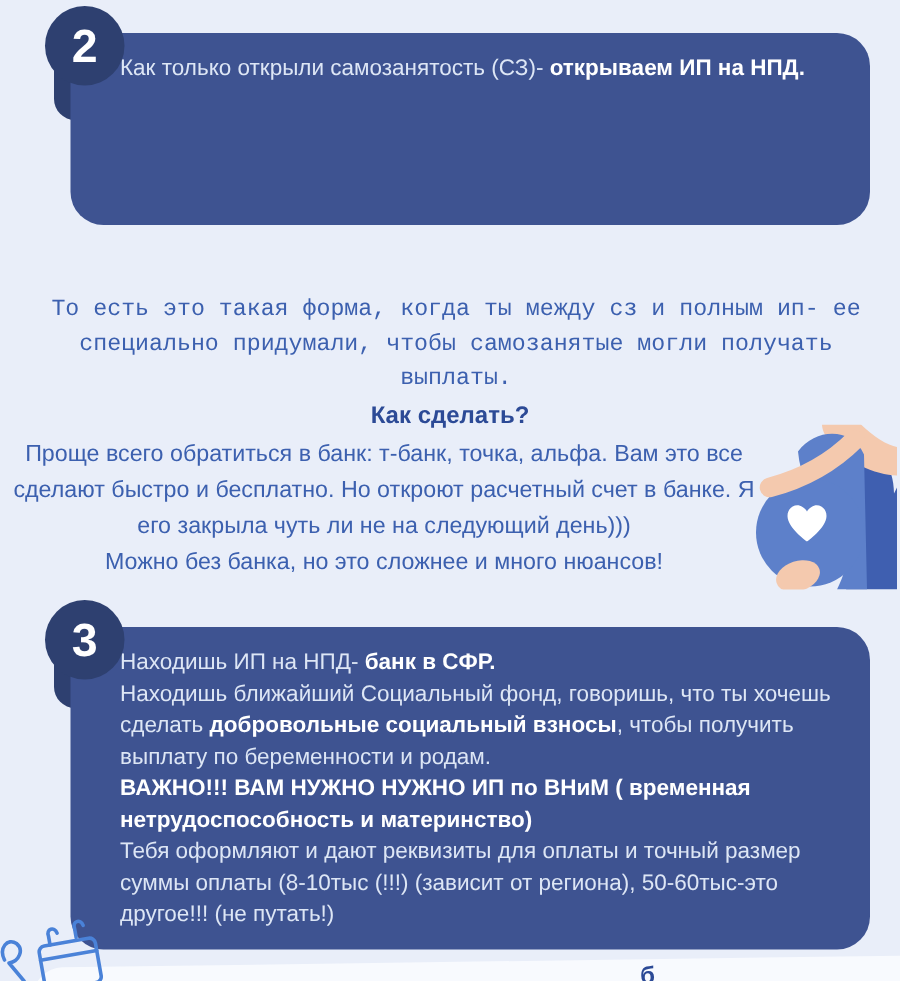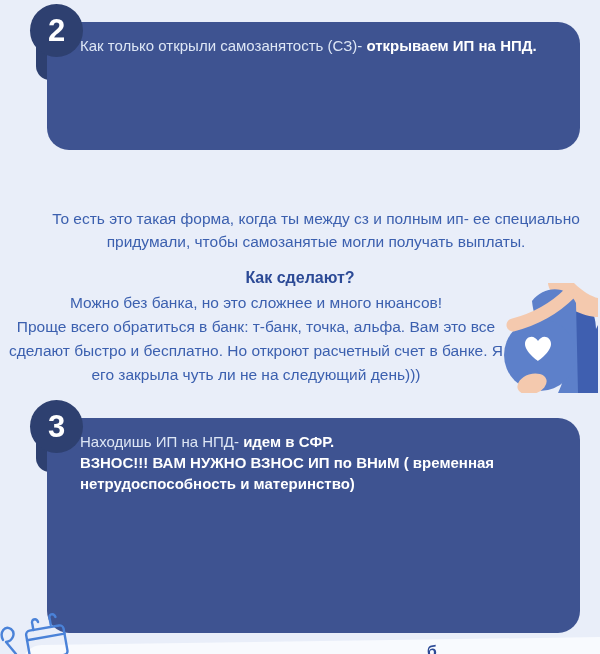--- a/index.html
+++ b/index.html
@@ -30,23 +30,23 @@
   .card-body{padding:13px 20px 13px 33px; font-size:15px; line-height:21px;}
   .card-body p{margin:0;}
   .card-body .bold{font-weight:bold; color:var(--cardbold);}
   .badge{
     position:absolute; left:-17px; top:-18px; width:53px; height:53px;
     border-radius:50%; background:var(--badge); z-index:2;
     display:flex; align-items:center; justify-content:center;
     color:#fff; font-weight:bold; font-size:31px;
   }
   .intro{
-    position:absolute; top:191px; left:20px; width:560px; margin:16px;
+    position:absolute; top:191px; left:20px; width:560px; margin:4px;
     text-align:center; color:var(--textblue);
-    font-size:15.5px; line-height:23px;
+    font-size:15.5px; line-height:23px;font-family:Liberation Mono, monospace;
   }
   .how-title{
     position:absolute; top:268px; left:0; width:600px; margin:0;
     text-align:center; color:var(--heading);
     font-size:16px; font-weight:bold; line-height:20px;
   }
   .how-text{
     position:absolute; top:291px; left:8px; width:496px; margin:0;
     text-align:center; color:var(--textblue);
     font-size:15.5px; line-height:24px;
@@ -73,45 +73,47 @@
     <div class="badge">
       <span>2</span>
     </div>
     <div class="card-body">
         <p><span>Как только открыли самозанятость (СЗ)- </span><span class="bold">открываем ИП на НПД.</span></p>
       </div>
   </section>
 
   <p class="intro">То есть это такая форма, когда ты между сз и полным ип- ее специально придумали, чтобы самозанятые могли получать выплаты.</p>
 
-  <h3 class="how-title">Как сделают?</h3>
+  <h3 class="how-title">Как сделать?</h3>
 
   <div class="how-text">
+      <p>Проще всего обратиться в банк: т-банк, точка, альфа. Вам это все сделают быстро и бесплатно. Но откроют расчетный счет в банке. Я его закрыла чуть ли не на следующий день)))</p>
       <p>Можно без банка, но это сложнее и много нюансов!</p>
-      <p>Проще всего обратиться в банк: т-банк, точка, альфа. Вам это все сделают быстро и бесплатно. Но откроют расчетный счет в банке. Я его закрыла чуть ли не на следующий день)))</p>
     </div>
 
   <svg class="preg-illustration" width="94" height="110" viewBox="0 0 94 110">
     <path fill="var(--dressdark)" d="M64 6 C82 12 92 28 92 46 L94 42 L94 110 L60 110 C74 88 62 40 64 6 Z"></path>
     <path fill="var(--skin)" d="M44 0 L70 0 C78 8 88 14 94 15 L94 34 C80 34 58 24 48 10 C45 6 44 2 44 0 Z"></path>
     <path fill="var(--dressmid)" d="M28 18 C40 2 64 2 72 20 L74 110 L54 110 C64 90 62 76 54 66 C42 56 30 40 28 18 Z"></path>
     <circle fill="var(--dressmid)" cx="36" cy="72" r="36"></circle>
     <path stroke="var(--skin)" stroke-width="13" fill="none" stroke-linecap="round" d="M66 10 C50 26 32 36 9 42"></path>
     <ellipse fill="var(--skin)" cx="28" cy="101" rx="15" ry="10" transform="rotate(-18 28 101)"></ellipse>
     <path fill="#ffffff" d="M34 78 C34 78 21 69 21 61 C21 55 27 52 31 55 C33 56 34 58 34 58 C34 58 35 56 37 55 C41 52 47 55 47 61 C47 69 34 78 34 78 Z"></path>
   </svg>
 
   <div class="badge-tab tab-3"></div>
   <section class="step-card card-3">
     <div class="badge">
       <span>3</span>
     </div>
     <div class="card-body">
-        <p><span>Находишь ИП на НПД- </span><span class="bold">идем в СФР.</span></p>
-        <p><span class="bold">ВЗНОС!!! ВАМ НУЖНО ВЗНОС ИП по ВНиМ ( временная нетрудоспособность и материнство)</span></p>
+        <p><span>Находишь ИП на НПД- </span><span class="bold">банк в СФР.</span></p>
+        <p><span>Находишь ближайший Социальный фонд, говоришь, что ты хочешь сделать </span><span class="bold">добровольные социальный взносы</span><span>, чтобы получить выплату по беременности и родам.</span></p>
+        <p><span class="bold">ВАЖНО!!! ВАМ НУЖНО НУЖНО ИП по ВНиМ ( временная нетрудоспособность и материнство)</span></p>
+        <p><span>Тебя оформляют и дают реквизиты для оплаты и точный размер суммы оплаты (8-10тыс (!!!) (зависит от региона), 50-60тыс-это другое!!! (не путать!)</span></p>
       </div>
   </section>
 
   <svg class="calendar-doodle" width="84" height="44" viewBox="0 0 84 44">
     <g fill="none" stroke="var(--doodle)" stroke-width="2.4" stroke-linecap="round" stroke-linejoin="round">
       <path d="M3 30 C-1 22 5 15 11 19 C16 23 13 31 6 32 L16 44"></path>
       <g transform="rotate(-10 46 34)">
         <rect x="28" y="18" width="38" height="30" rx="4"></rect>
         <path d="M28 27 L66 27"></path>
         <path d="M36 18 L36 12 C35 7 41 6 42 11"></path>

